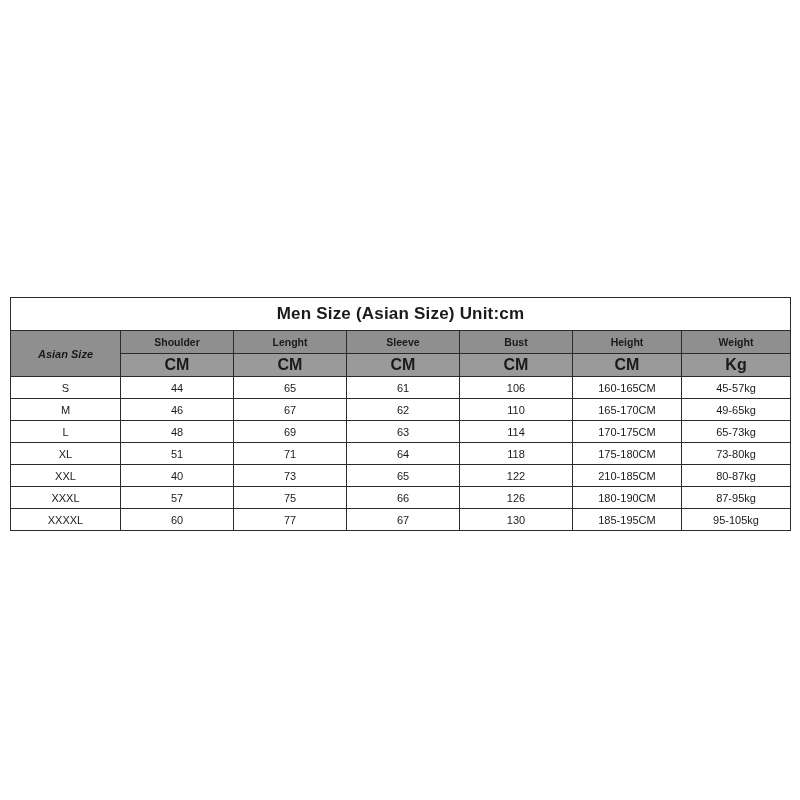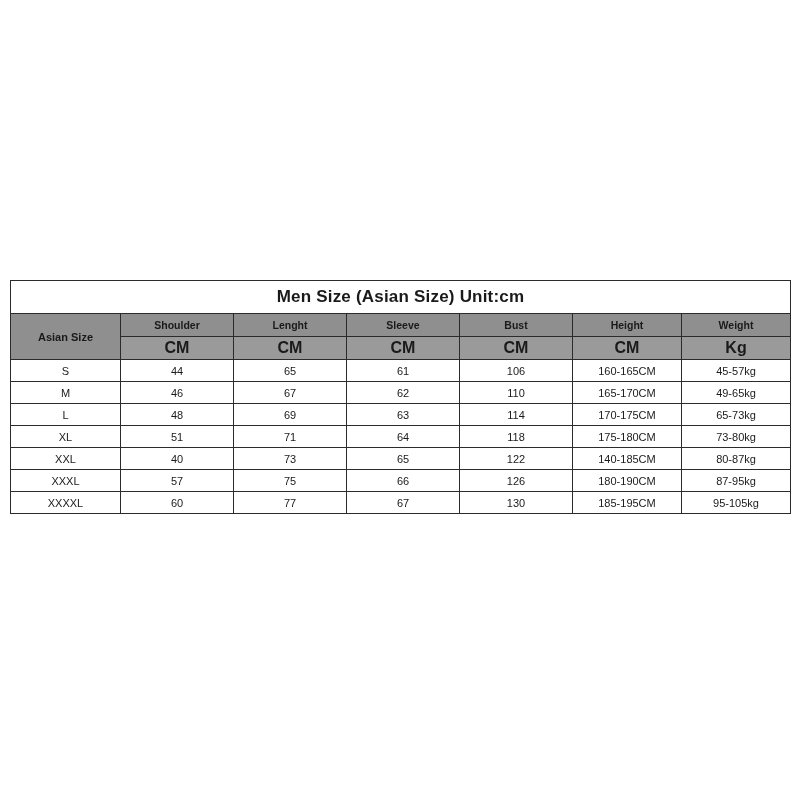--- a/index.html
+++ b/index.html
@@ -15,21 +15,21 @@
   }
   .page {
     position: relative;
     width: 800px;
     height: 800px;
     background: #ffffff;
   }
   .size-chart {
     position: absolute;
     left: 10px;
-    top: 280px;
+    top: 297px;
     width: 780px;
     border-collapse: collapse;
     table-layout: fixed;
     background: #404040;
   }
   .size-chart td, .size-chart th {
     border: 1px solid #2b2b2b;
     padding: 0;
     text-align: center;
     vertical-align: middle;
@@ -48,20 +48,21 @@
     color: #1c1c1c;
     font-size: 10.5px;
     font-weight: bold;
     height: 22px;
   }
   .hdr-corner {
     background: #8f8f8f;
     color: #1c1c1c;
     font-size: 11px;
     font-weight: bold;
+    font-style: italic;
     height: 45px;
   }
   .unit-cell {
     background: #9a9a9a;
     color: #1c1c1c;
     font-size: 16px;
     font-weight: bold;
     height: 22px;
   }
   .body-cell {
@@ -154,21 +155,21 @@
         <td class="body-cell">118</td>
         <td class="body-cell">175-180CM</td>
         <td class="body-cell">73-80kg</td>
       </tr>
       <tr>
         <td class="size-label">XXL</td>
         <td class="body-cell">40</td>
         <td class="body-cell">73</td>
         <td class="body-cell">65</td>
         <td class="body-cell">122</td>
-        <td class="body-cell">140-185CM</td>
+        <td class="body-cell">210-185CM</td>
         <td class="body-cell">80-87kg</td>
       </tr>
       <tr>
         <td class="size-label">XXXL</td>
         <td class="body-cell">57</td>
         <td class="body-cell">75</td>
         <td class="body-cell">66</td>
         <td class="body-cell">126</td>
         <td class="body-cell">180-190CM</td>
         <td class="body-cell">87-95kg</td>

